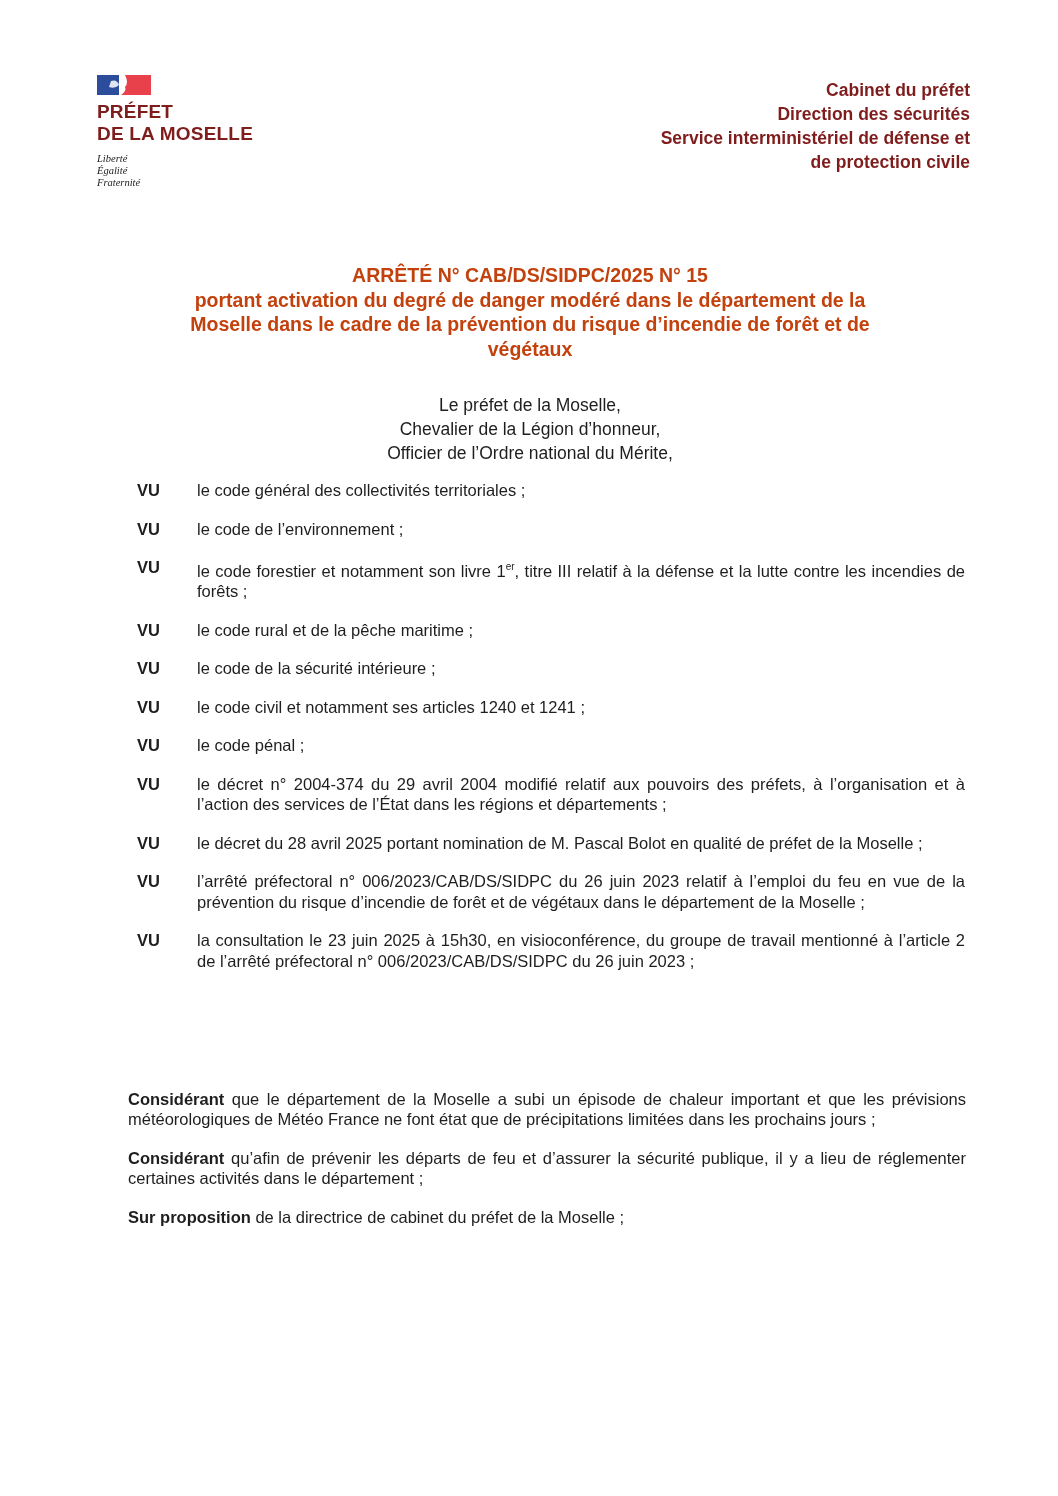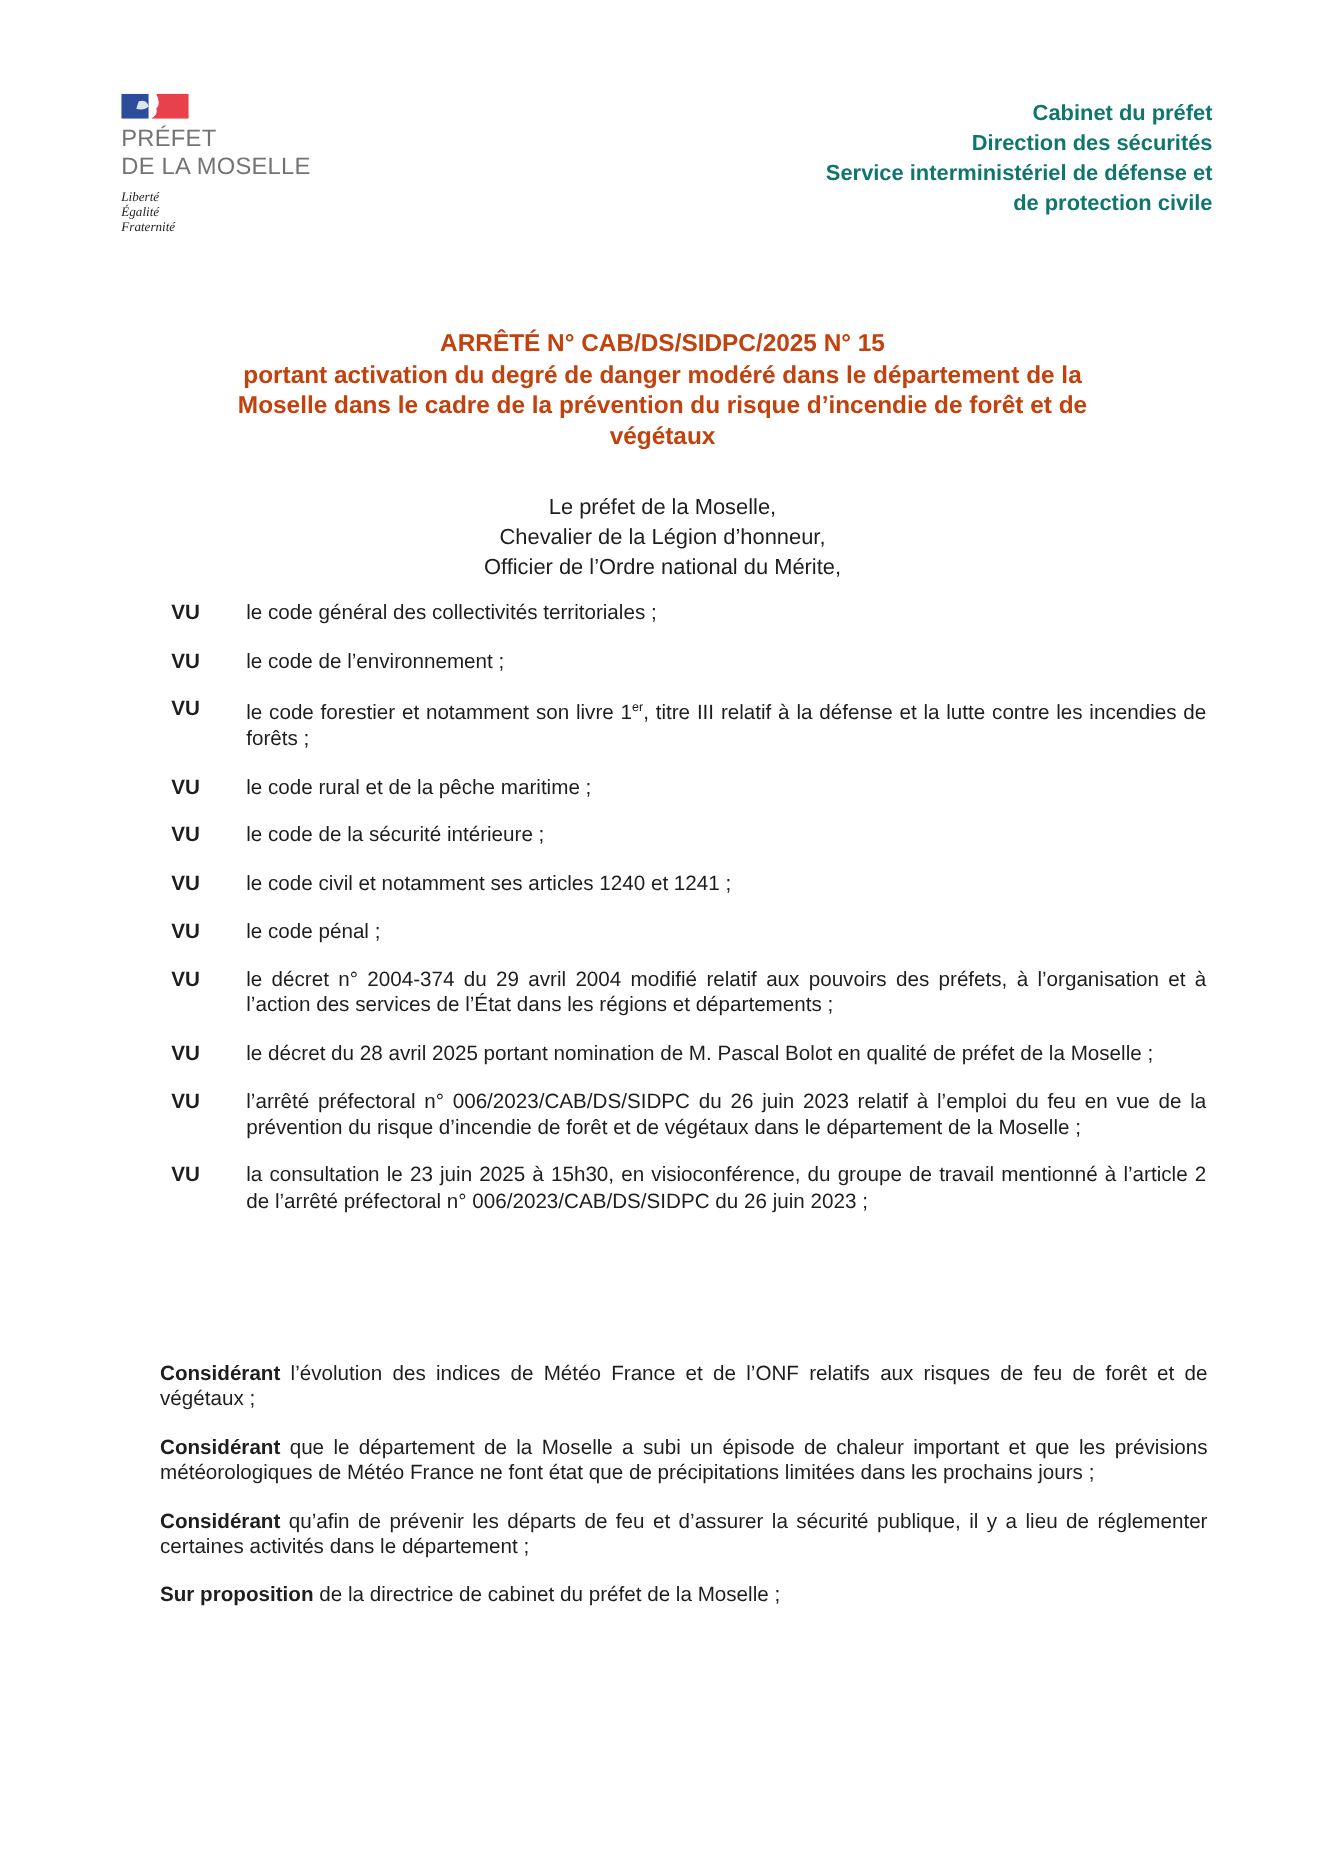--- a/index.html
+++ b/index.html
@@ -2,24 +2,24 @@
 <html><head>
 <meta charset="utf-8">
 <style>
   html, body { margin: 0; padding: 0; background: #ffffff; }
   body {
     width: 1058px; height: 1496px; position: relative; overflow: hidden;
     font-family: "Liberation Sans", sans-serif; color: #1e1e1e;
   }
   .logo { position: absolute; left: 97px; top: 75px; }
   .marianne { display:flex; width:54px; height:20px; position:relative; }
-  .prefet { font-weight: normal; font-size: 19px; line-height: 22px; margin-top: 6px; letter-spacing: 0.2px; color:#737373; }
+  .prefet { font-weight: bold; font-size: 19px; line-height: 22px; margin-top: 6px; letter-spacing: 0.2px; color:#7f1d1d; }
   .motto { font-family: "Liberation Serif", serif; font-style: italic; font-size: 10.5px; line-height: 12px; margin-top: 8px; color:#222; }
 
-  .service { position: absolute; right: 88px; top: 78px; text-align: right; font-weight: bold; font-size: 17.5px; line-height: 24px; color:#0f766e; }
+  .service { position: absolute; right: 88px; top: 78px; text-align: right; font-weight: bold; font-size: 17.5px; line-height: 24px; color:#7f1d1d; }
 
   .title-block { position: absolute; left: 120px; width: 820px; top: 263px; text-align: center; font-weight: bold; font-size: 19.5px; line-height: 24.5px; color:#c2410c; }
   .title-block .t1 { margin-bottom: 0; }
 
   .authority { position: absolute; left: 120px; width: 820px; top: 393px; text-align: center; font-size: 17.5px; line-height: 24px; }
 
   .vu-list { position: absolute; left: 137px; top: 480px; width: 828px; font-size: 16.5px; line-height: 20.5px; }
   .vu { display: flex; margin-bottom: 18px; }
   .vu .k { width: 60px; flex: none; font-weight: bold; }
   .vu .v { flex: 1; text-align: justify; }
@@ -112,17 +112,16 @@
       <span class="k">VU</span>
       <span class="v">l’arrêté préfectoral n° 006/2023/CAB/DS/SIDPC du 26 juin 2023 relatif à l’emploi du feu en vue de la prévention du risque d’incendie de forêt et de végétaux dans le département de la Moselle ;</span>
     </div>
   <div class="vu">
       <span class="k">VU</span>
       <span class="v">la consultation le 23 juin 2025 à 15h30, en visioconférence, du groupe de travail mentionné à l’article 2 de l’arrêté préfectoral n° 006/2023/CAB/DS/SIDPC du 26 juin 2023 ;</span>
     </div>
 </div>
 
 <div class="considerants">
-  <p class="cons"><b>Considérant</b><span> l’évolution des indices de Météo France et de l’ONF relatifs aux risques de feu de forêt et de végétaux ;</span></p>
   <p class="cons"><b>Considérant</b><span> que le département de la Moselle a subi un épisode de chaleur important et que les prévisions météorologiques de Météo France ne font état que de précipitations limitées dans les prochains jours ;</span></p>
   <p class="cons"><b>Considérant</b><span> qu’afin de prévenir les départs de feu et d’assurer la sécurité publique, il y a lieu de réglementer certaines activités dans le département ;</span></p>
   <p class="cons"><b>Sur proposition</b><span> de la directrice de cabinet du préfet de la Moselle ;</span></p>
 </div>
 
 </body></html>

